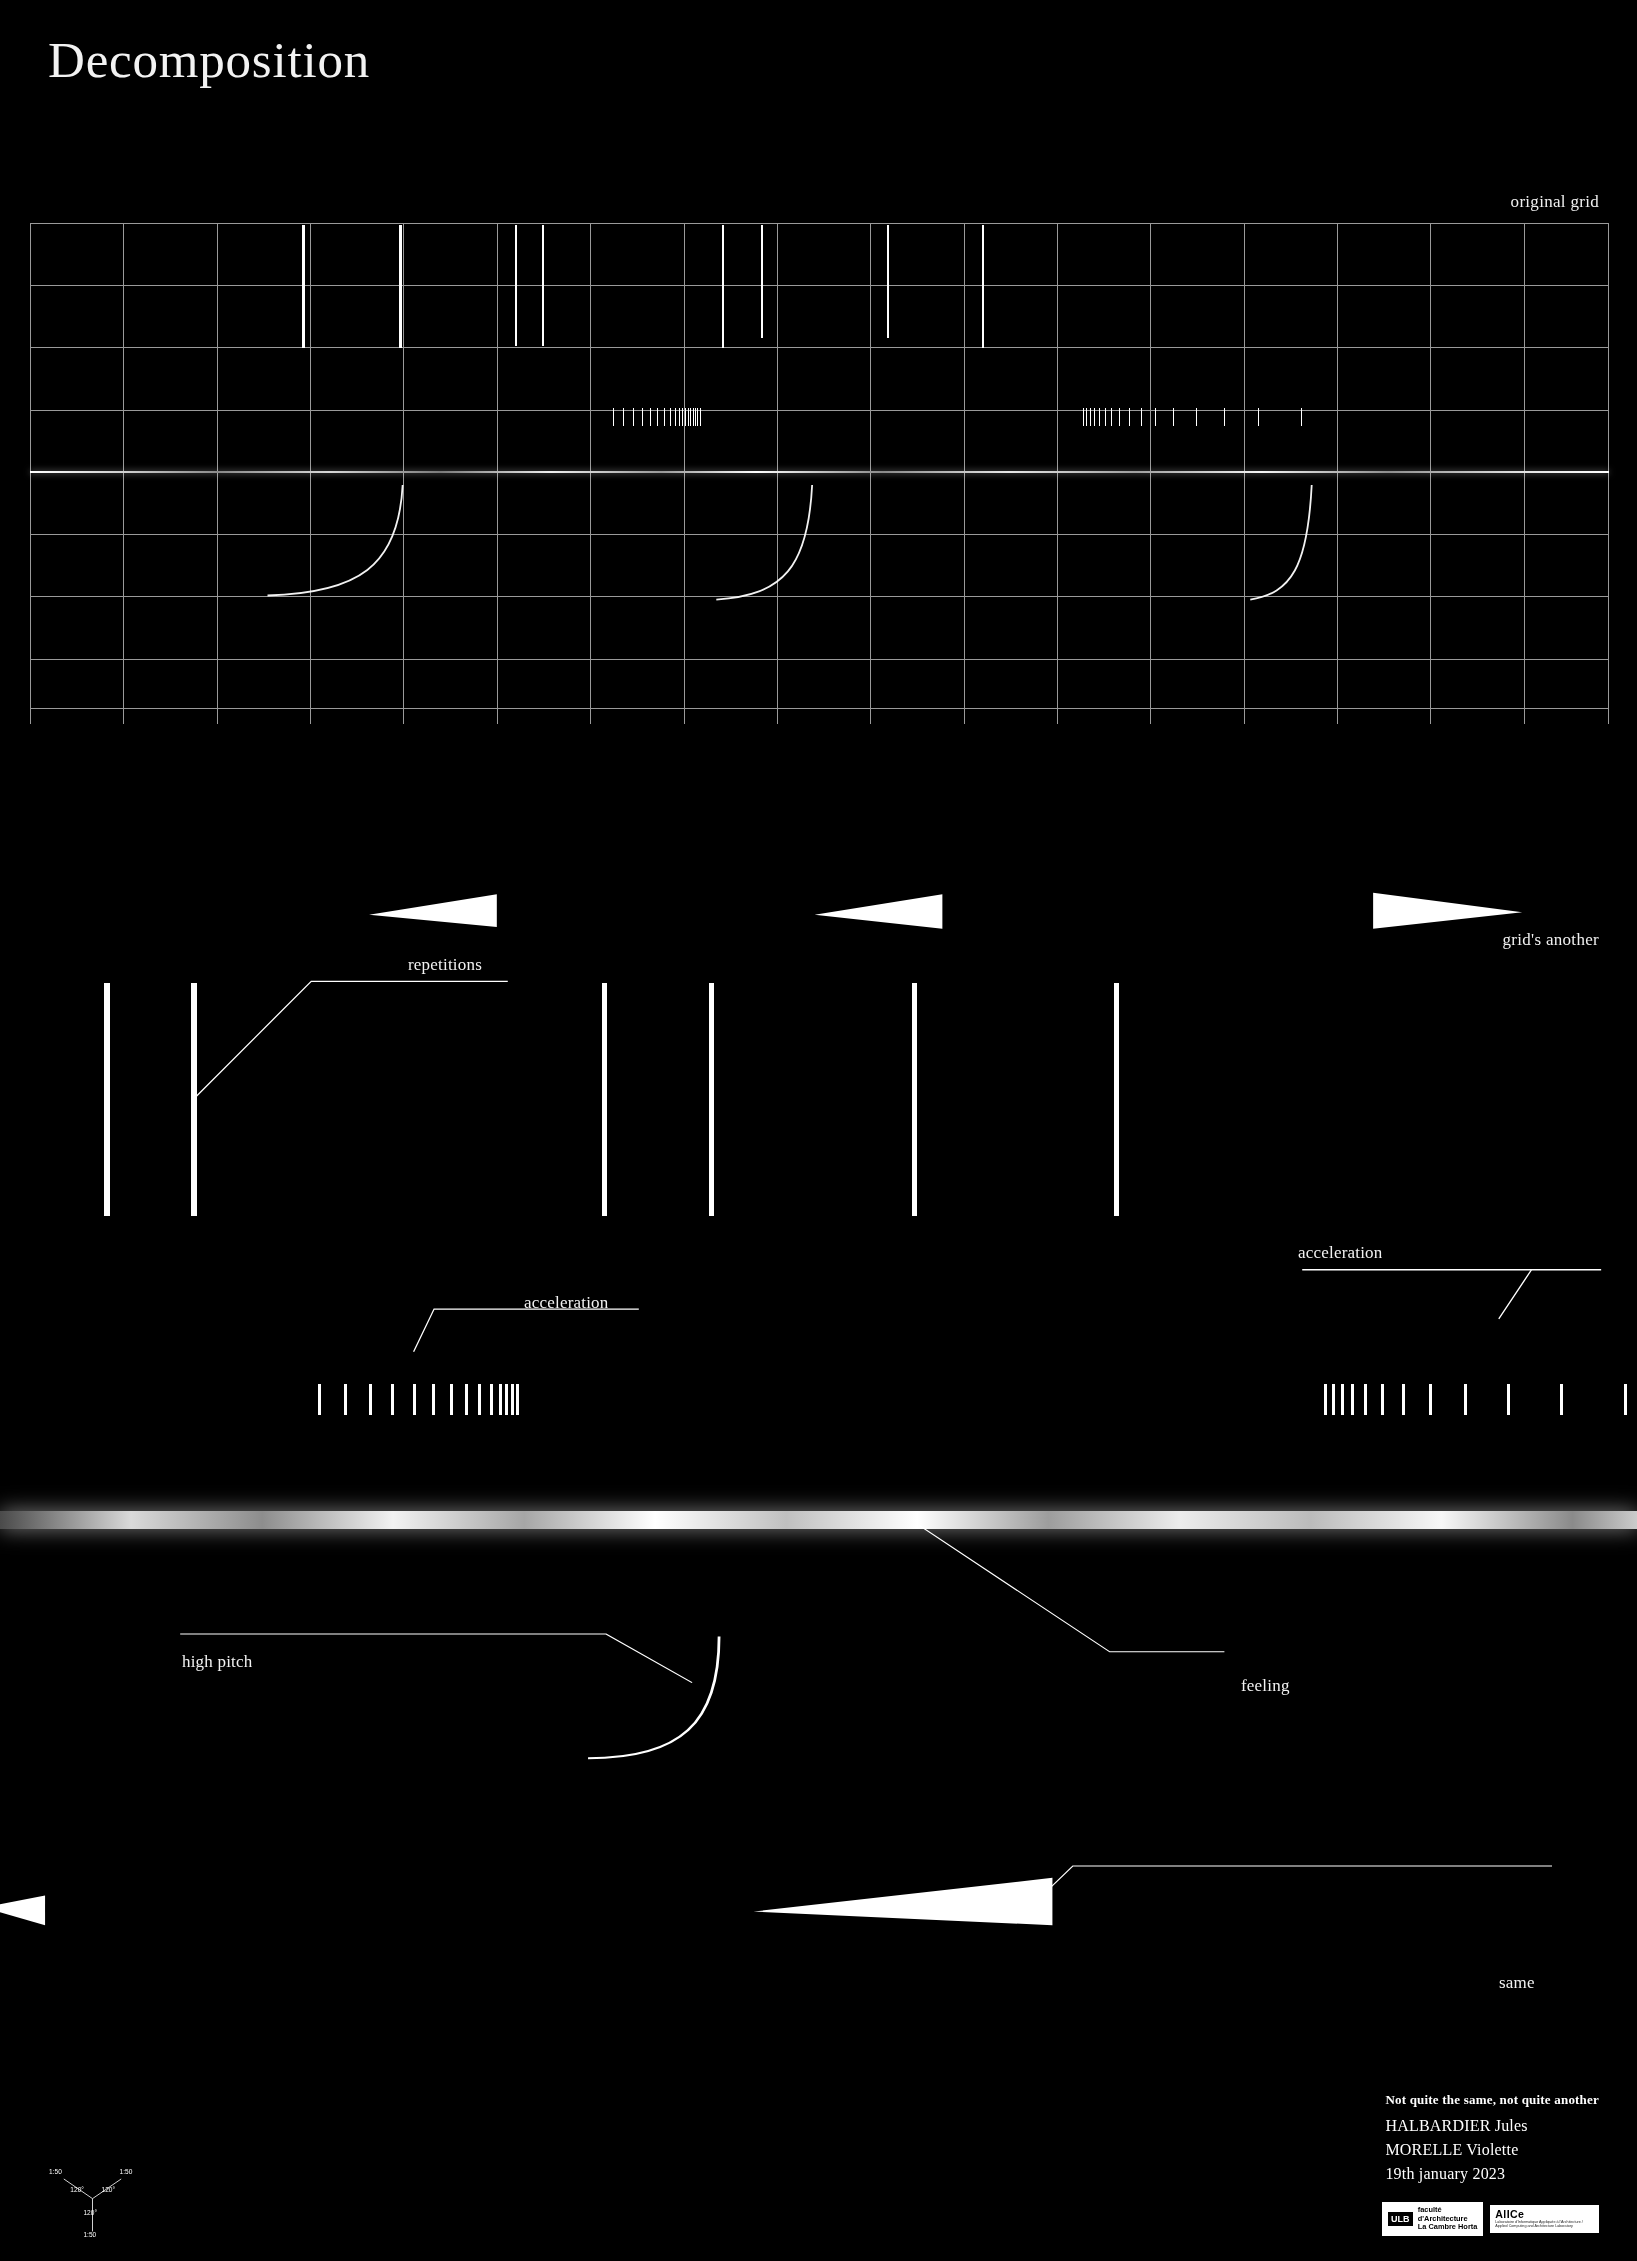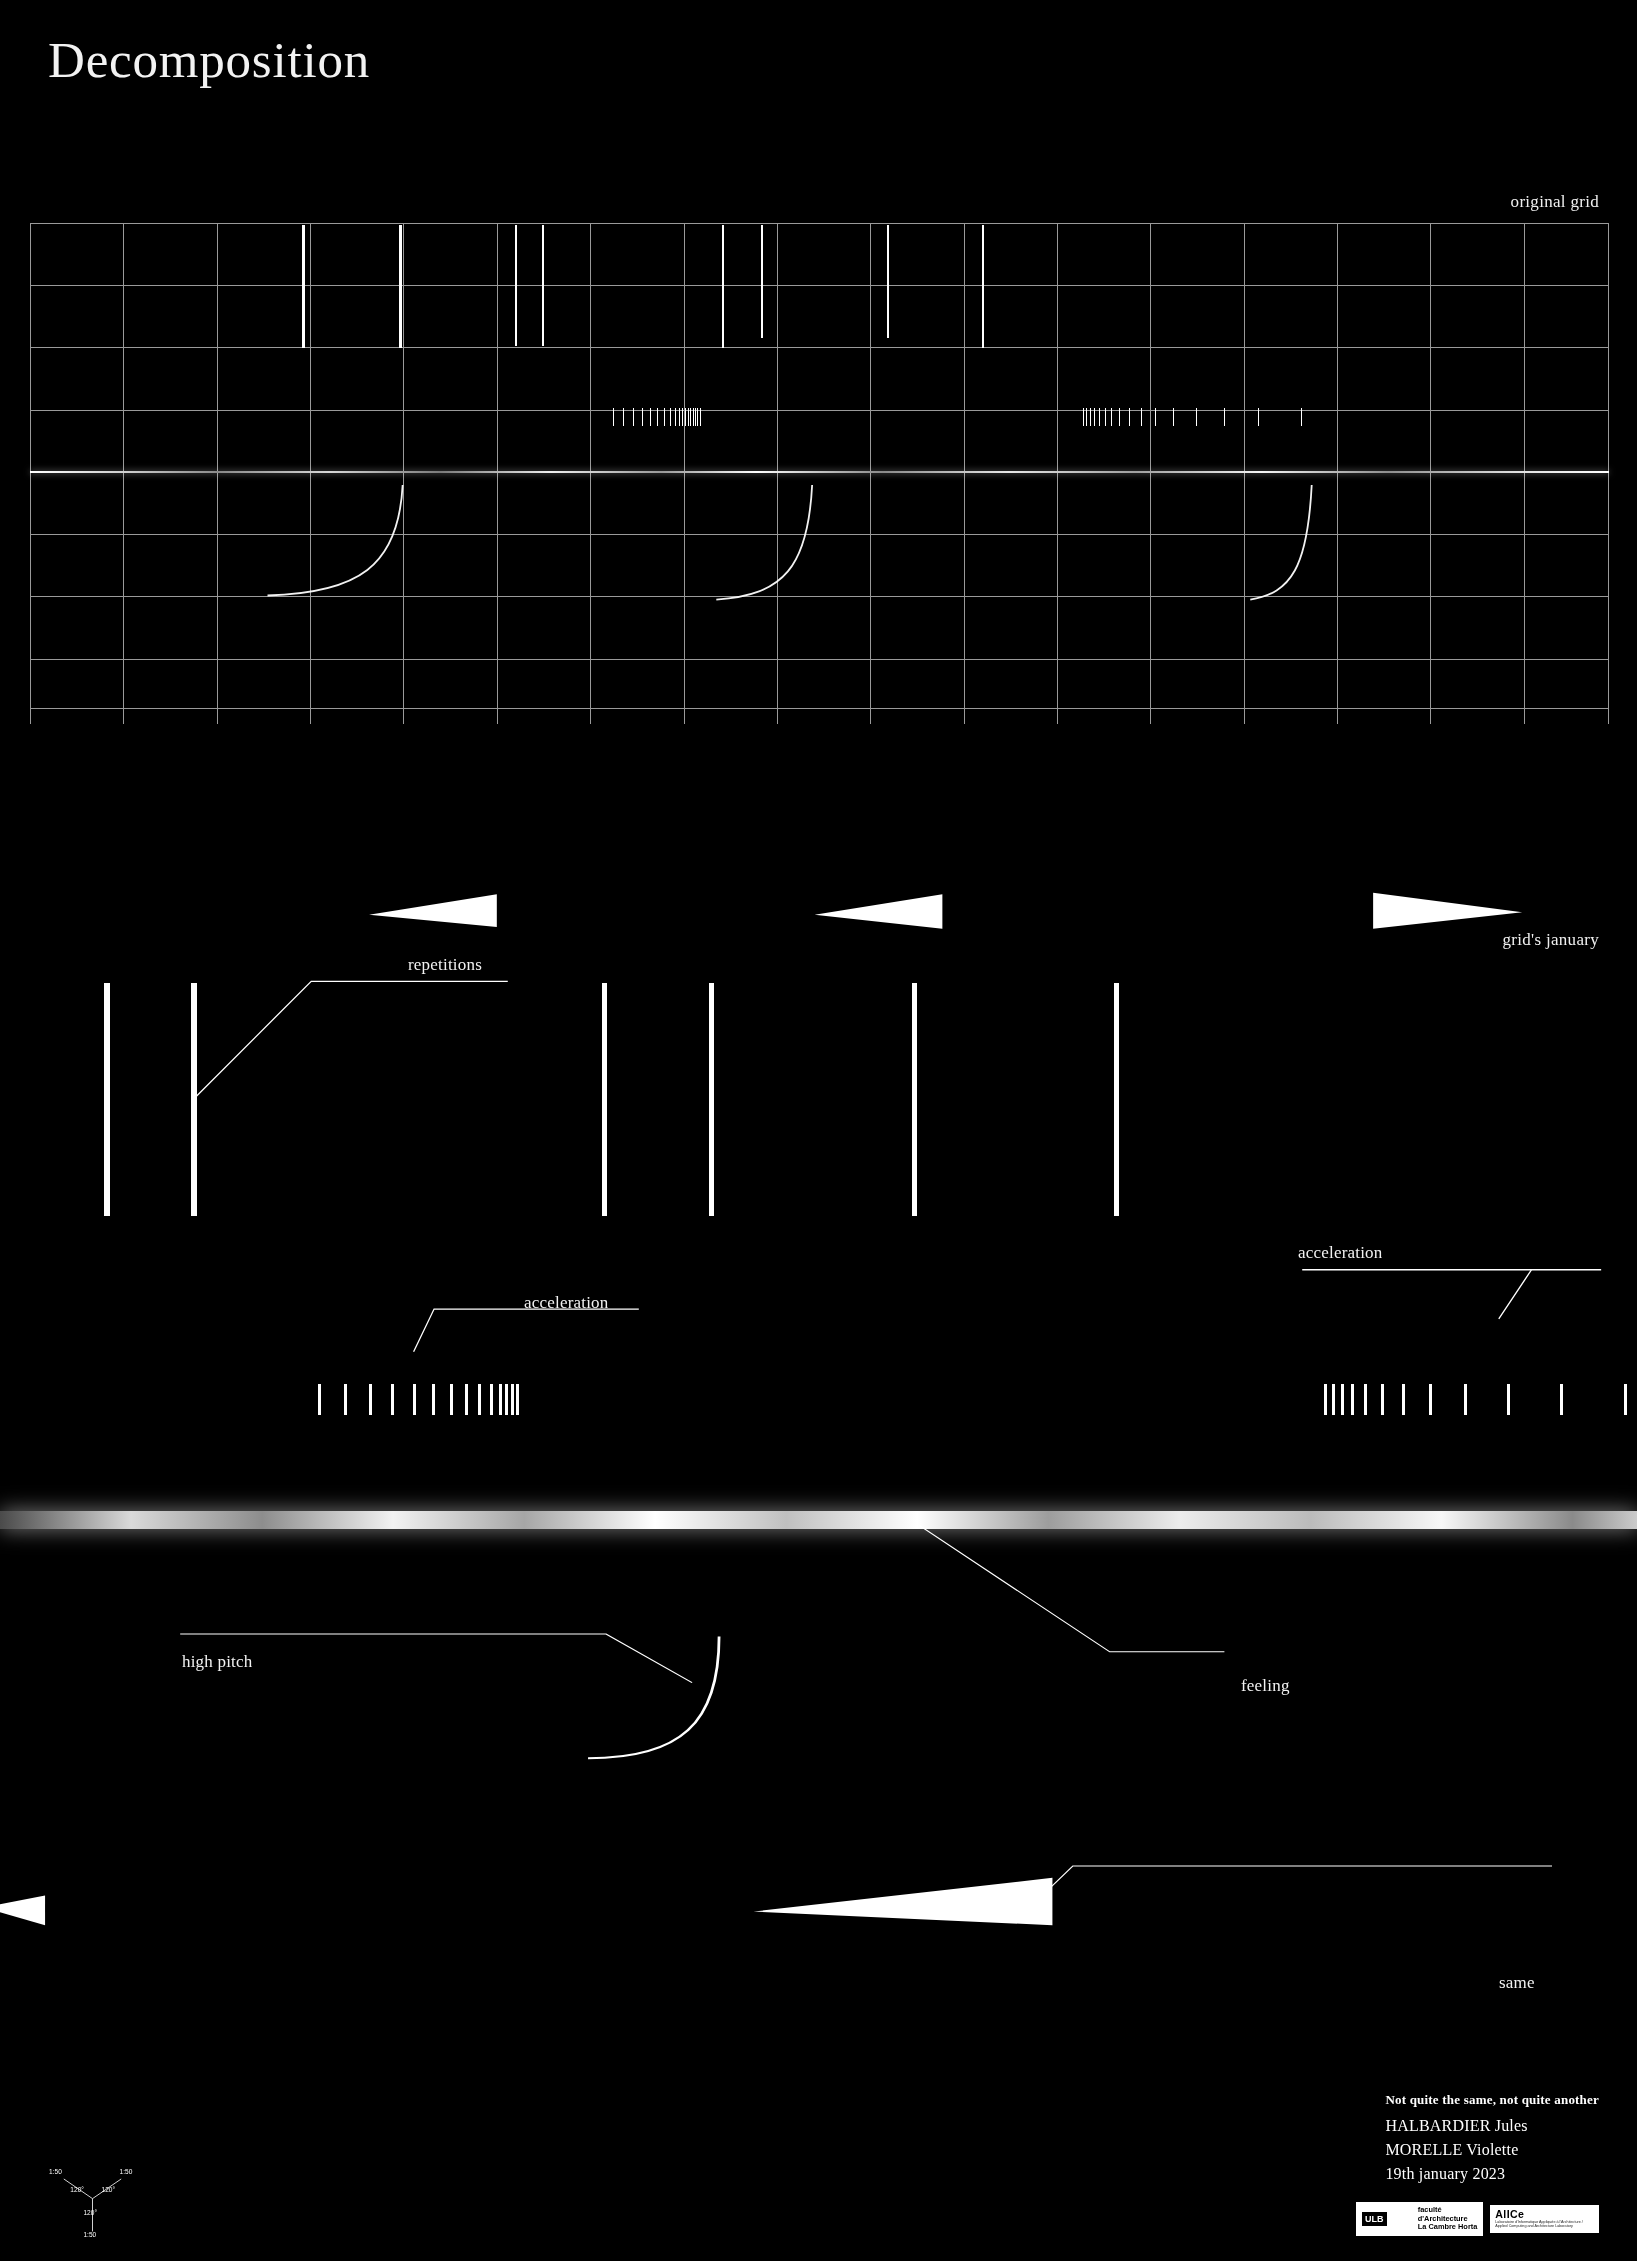--- a/index.html
+++ b/index.html
@@ -176,21 +176,20 @@
     font-weight: bold;
     padding: 2.5px 3.3px;
     line-height: 1;
   }
   .ulb-text {
     font-family: "Liberation Sans", sans-serif;
     font-size: 7.4px;
     font-weight: bold;
     line-height: 1.2;
     color: #000;
-    margin-left: 26px;
   }
   .alice-box {
     background: #ffffff;
     color: #000;
     padding: 4.1px 5.7px;
     display: flex;
     flex-direction: column;
     justify-content: center;
   }
   .alice-title {
@@ -222,21 +221,21 @@
     font-size: 8px;
     fill: #ffffff;
   }
 </style>
 </head>
 <body>
 
 <div id="poster-title">Decomposition</div>
 
 <div class="section-label" id="label-original-grid">original grid</div>
-<div class="section-label" id="label-grid-elements">grid's january</div>
+<div class="section-label" id="label-grid-elements">grid's another</div>
 
 <div id="grid-block">
 
   <div class="gridlines">
     <div class="gline-h" style="top:0"></div>
     <div class="gline-h" style="top:62px"></div>
     <div class="gline-h" style="top:124px"></div>
     <div class="gline-h" style="top:187px"></div>
     <div class="gline-h" style="top:249px"></div>
     <div class="gline-h" style="top:311px"></div>

